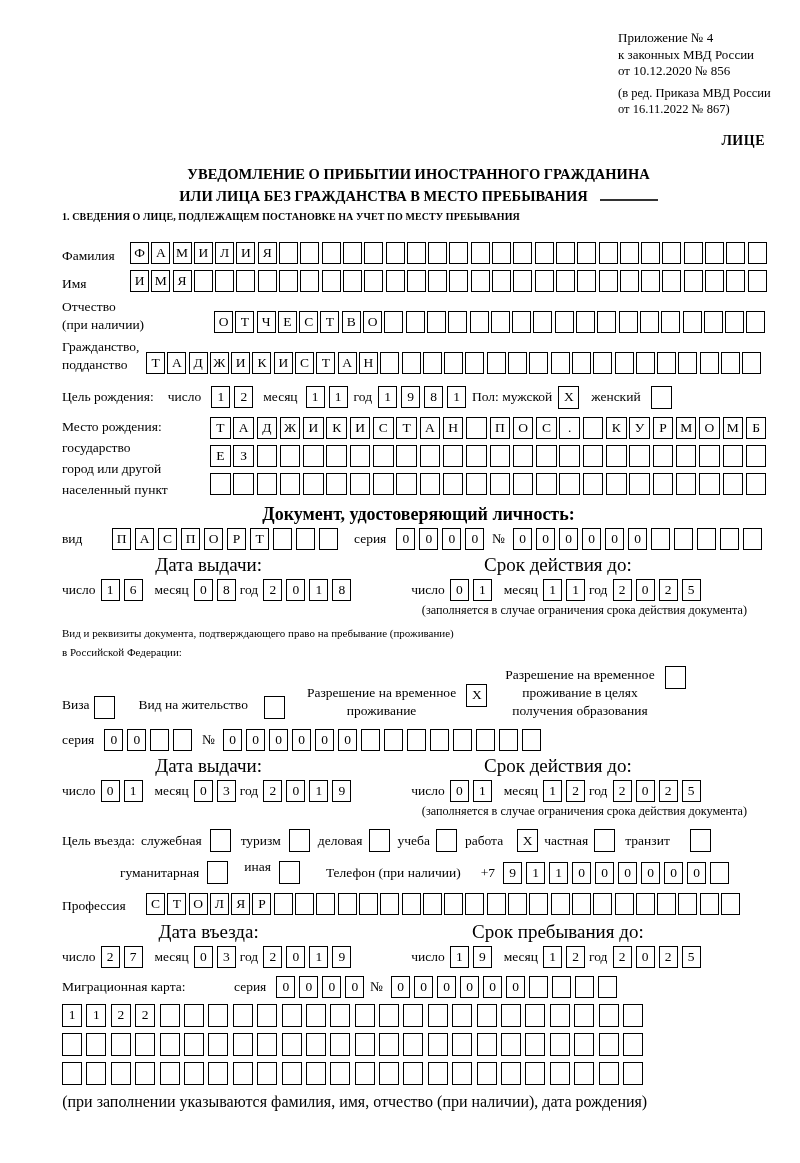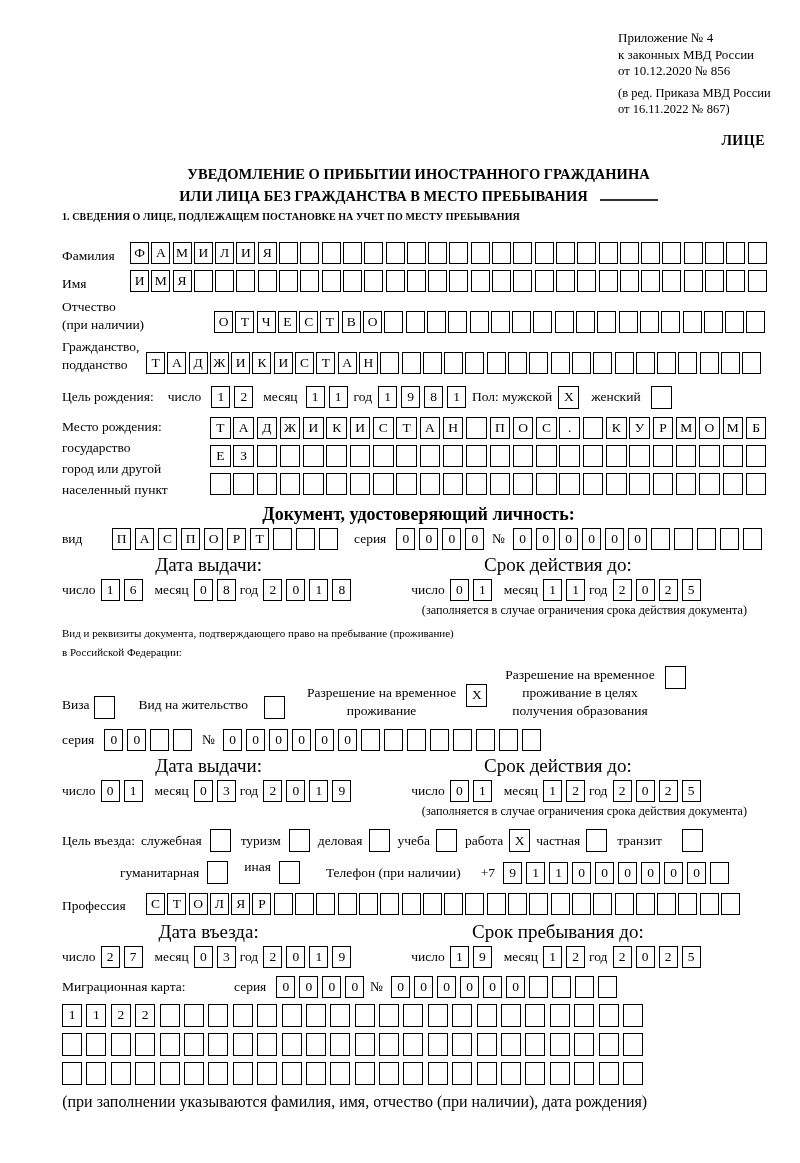--- a/index.html
+++ b/index.html
@@ -530,21 +530,21 @@
   <div class="frow m-t-10" style="align-items:center">
     <div class="lbl" style="margin-right:6px">Цель въезда:</div>
     <div class="lbl" style="margin-right:8px">служебная</div>
     <span class="cb"></span>
     <div class="lbl" style="margin:0 8px 0 10px">туризм</div>
     <span class="cb"></span>
     <div class="lbl" style="margin:0 6px 0 8px">деловая</div>
     <span class="cb"></span>
     <div class="lbl" style="margin:0 6px 0 8px">учеба</div>
     <span class="cb"></span>
-    <div class="lbl" style="margin:0 6px 0 8px">работа</div>
+    <div class="lbl" style="margin:0 14px 0 8px">работа</div>
     <span class="cb">X</span>
     <div class="lbl" style="margin:0 6px 0 6px">частная</div>
     <span class="cb"></span>
     <div class="lbl" style="margin:0 20px 0 10px">транзит</div>
     <span class="cb"></span>
   </div>
 
   <div class="frow m-t-6" style="align-items:center;margin-left:58px">
     <div class="lbl" style="margin-right:8px">гуманитарная</div>
     <span class="cb"></span>

